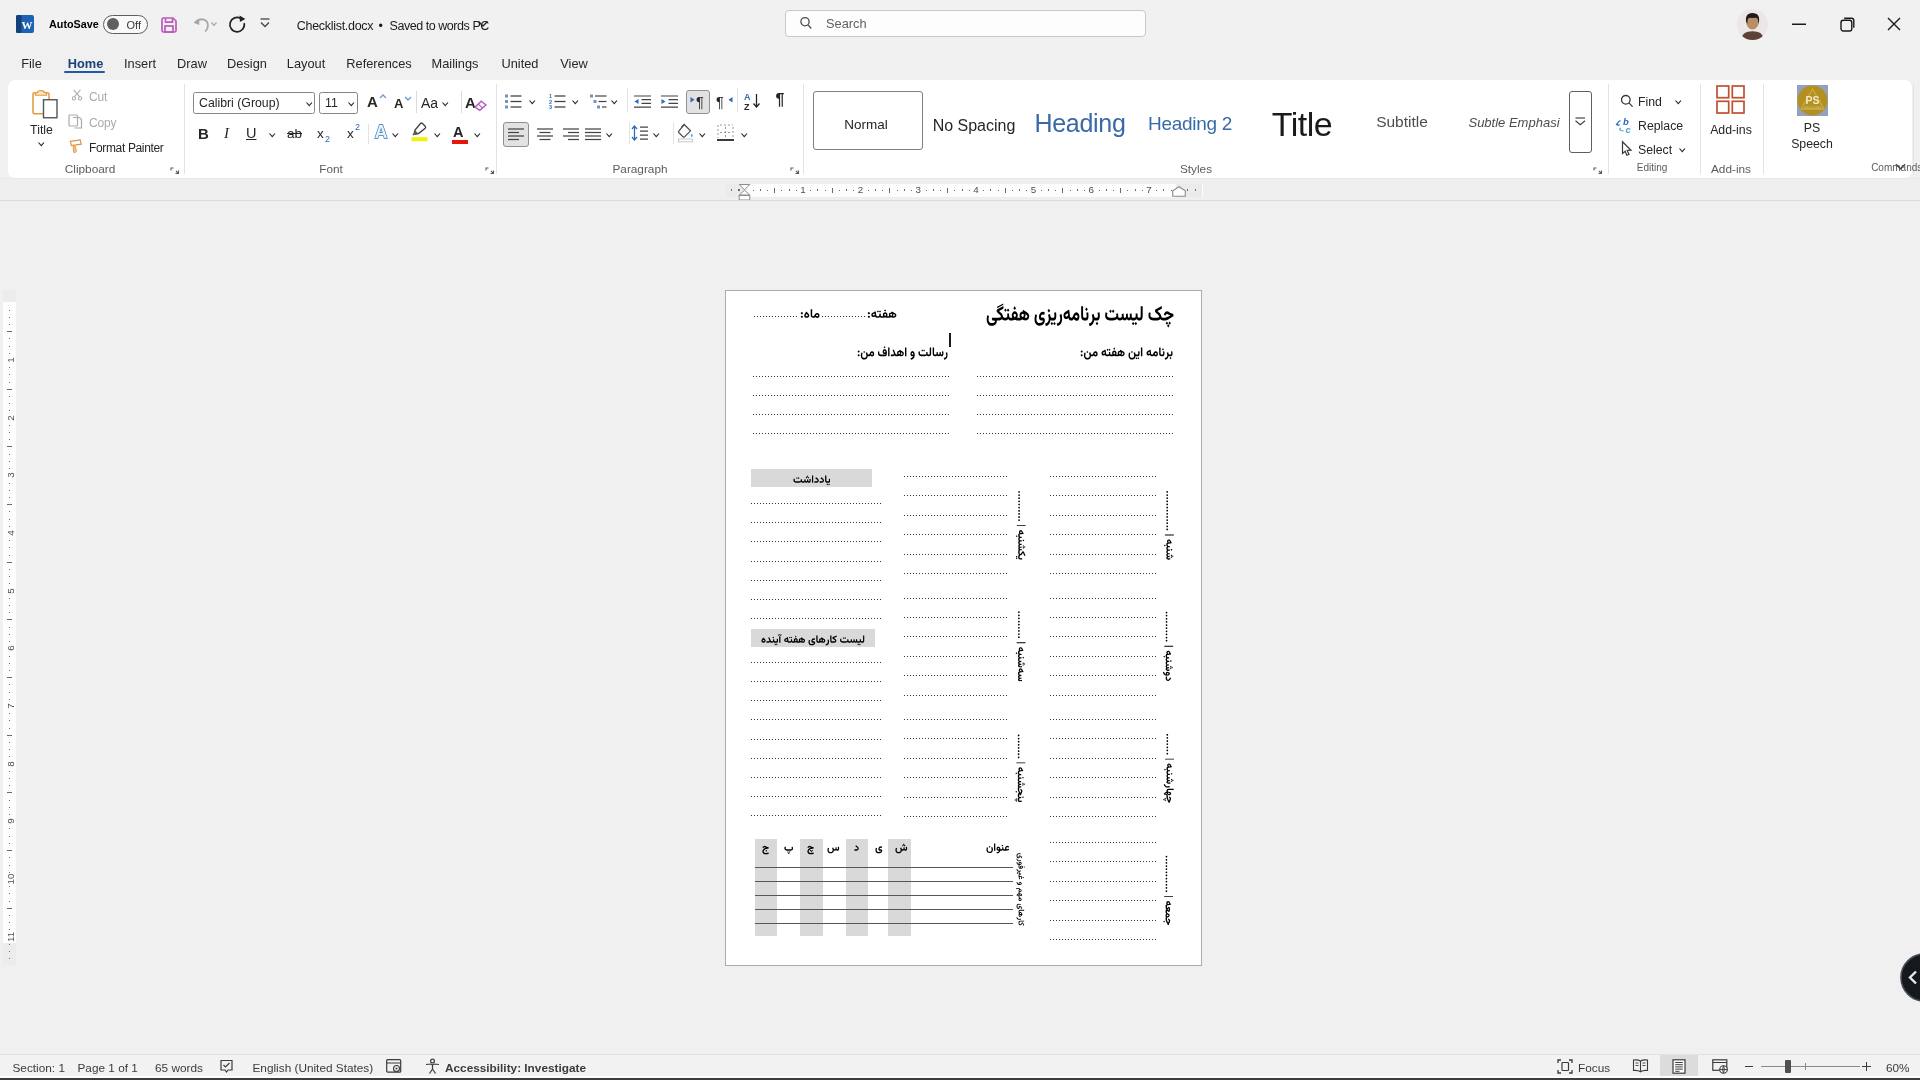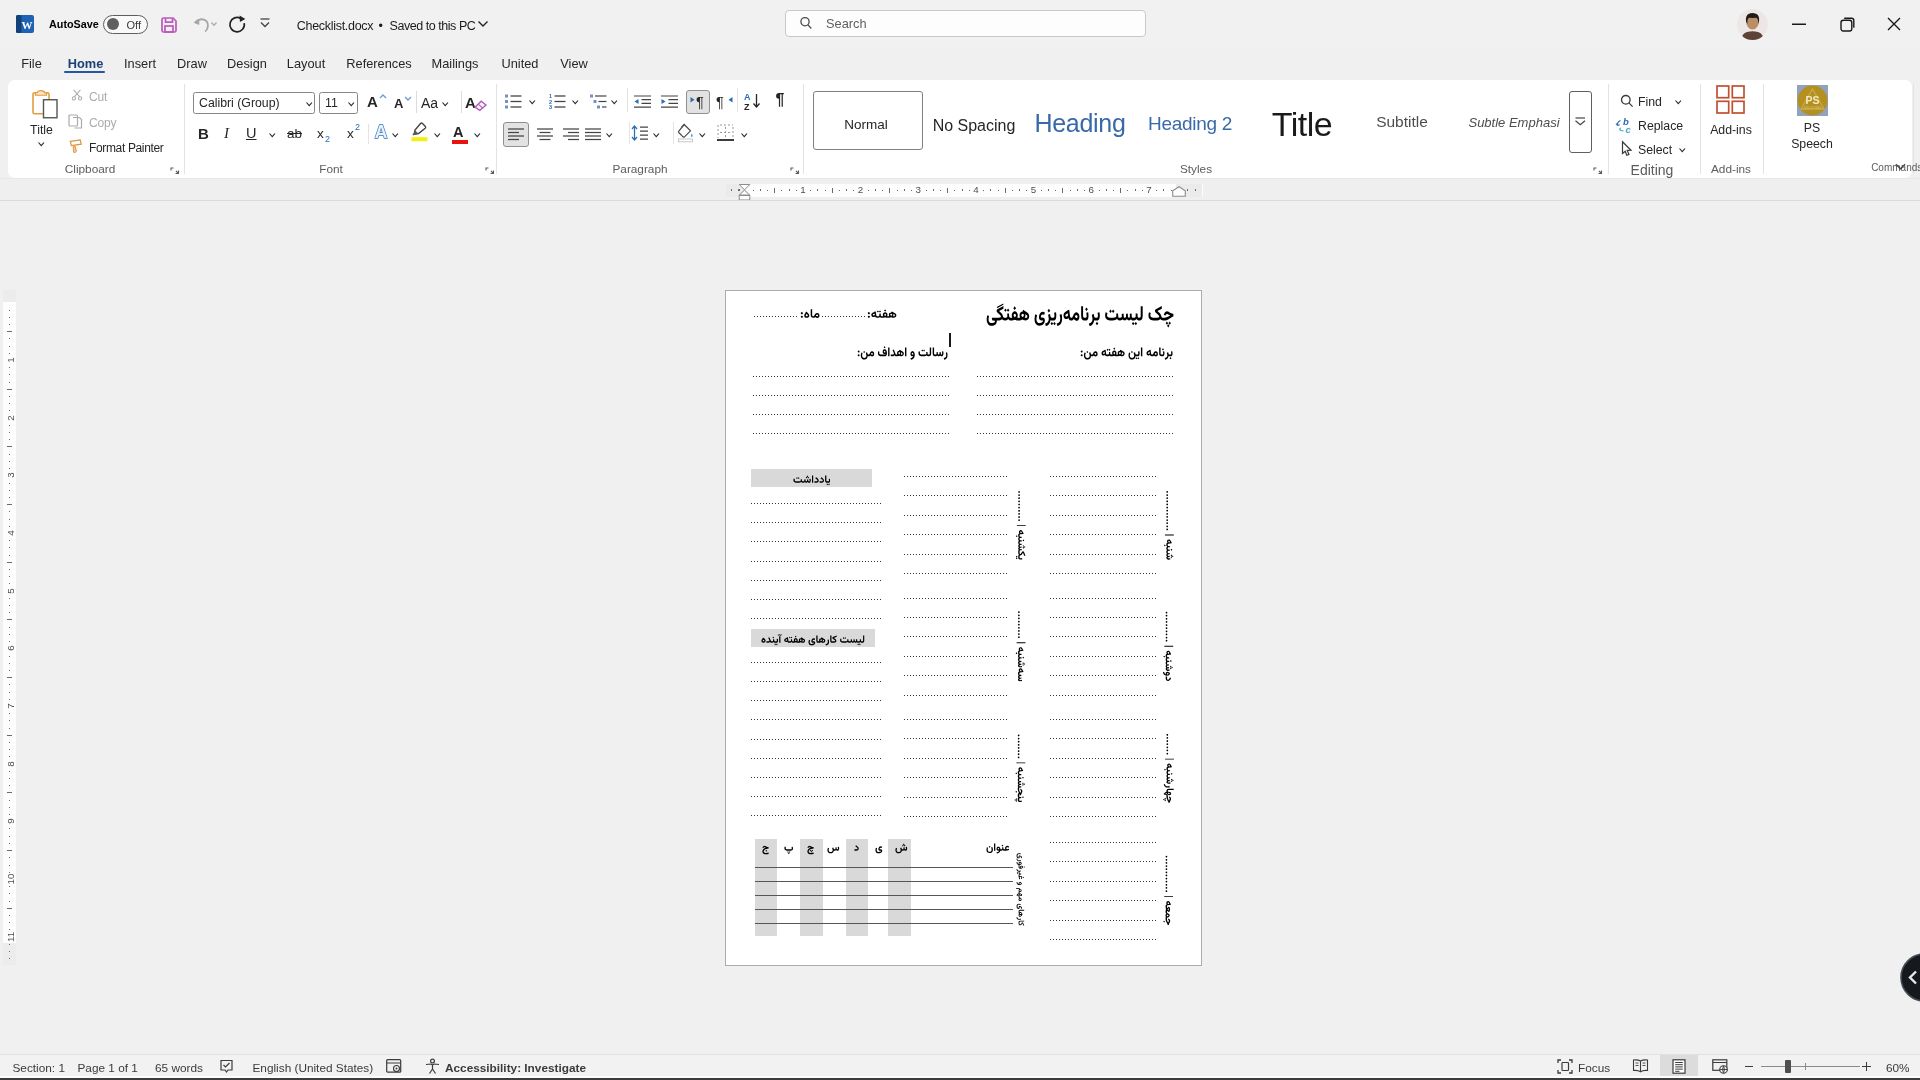--- a/index.html
+++ b/index.html
@@ -36,21 +36,21 @@
     <svg class="ic" style="left:227px;top:15px" width="20" height="20" viewBox="0 0 20 20">
 <path d="M13.8 3.4 A 7.2 7.2 0 1 0 17.2 8.2" fill="none" stroke="#222" stroke-width="1.7"></path>
 <path d="M12.6 0.6 L18.3 3.9 L12.9 6.9 Z" fill="#222"></path>
 </svg>
     <svg class="ic" style="left:259px;top:18px" width="12" height="11" viewBox="0 0 12 11">
 <path d="M1.5 1 L10.5 1" stroke="#444" stroke-width="1.3"></path>
 <path d="M2 4.5 L6 8.5 L10 4.5" fill="none" stroke="#444" stroke-width="1.3"></path>
 </svg>
     <div class="t" style="left:296.8px;top:19px;font-size:12.5px;color:#1b1b1b;font-weight:400;letter-spacing:-0.3px">Checklist.docx</div>
     <div class="t" style="left:378.5px;top:19px;font-size:12.5px;color:#1b1b1b;font-weight:400;">•</div>
-    <div class="t" style="left:389.5px;top:19px;font-size:12.5px;color:#1b1b1b;font-weight:400;letter-spacing:-0.45px">Saved to this PC</div>
+    <div class="t" style="left:389.5px;top:19px;font-size:12.5px;color:#1b1b1b;font-weight:400;letter-spacing:-0.45px">Saved to words PC</div>
     <svg class="ic" style="left:477px;top:20px" width="12" height="8" viewBox="0 0 12 8">
 <path d="M1.5 1.5 L6 6 L10.5 1.5" fill="none" stroke="#222" stroke-width="1.4"></path>
     </svg>
     <div class="abs" style="left:785px;top:9.5px;width:361px;height:27.5px;background:#fdfdfd;border:1px solid #c8c8c8;border-radius:4px"></div>
     <svg class="ic" style="left:799px;top:16px" width="14" height="14" viewBox="0 0 14 14">
 <circle cx="6" cy="5.7" r="4.1" fill="none" stroke="#4a4a4a" stroke-width="1.3"></circle>
 <path d="M8.9 8.9 L12.3 12.5" stroke="#4a4a4a" stroke-width="1.3"></path>
     </svg>
     <div class="t" style="left:826px;top:16px;font-size:12.8px;color:#5f5f5f;font-weight:400;">Search</div>
     <svg class="ic" style="left:1737px;top:9px" width="31" height="31" viewBox="0 0 31 31">
@@ -336,21 +336,21 @@
 <path d="M5 11 Q2.5 12 5 13.5 L7.5 13.8" fill="none" stroke="#4fa3c4" stroke-width="1.2"></path>
     </svg>
     <div class="t" style="left:1638px;top:119px;font-size:12.3px;color:#262626;font-weight:400;">Replace</div>
     <svg class="ic" style="left:1621px;top:141px" width="12" height="15" viewBox="0 0 12 15">
 <path d="M1.5 0.8 L10 9.2 L6.2 9.4 L8 13.5 L5.8 14.3 L4.2 10.2 L1.5 12.5 Z" fill="#fff" stroke="#3a3a3a" stroke-width="1.2"></path>
     </svg>
     <div class="t" style="left:1638px;top:142.5px;font-size:12.3px;color:#262626;font-weight:400;">Select</div>
     <svg class="ic" style="left:1679px;top:148px" width="6.5" height="4.6">
       <path d="M0.5 0.5 L3.25 3.6 L6.0 0.5" fill="none" stroke="#262626" stroke-width="1.1"></path>
     </svg>
-    <div class="t" style="left:1652px;top:161.5px;transform:translateX(-50%);font-size:14px;color:#5c5c5c;font-weight:400;">Editing</div>
+    <div class="t" style="left:1652px;top:161.5px;transform:translateX(-50%);font-size:10px;color:#5c5c5c;font-weight:400;">Editing</div>
     <svg class="ic" style="left:1716px;top:85px" width="29" height="29" viewBox="0 0 29 29">
 <rect x="1" y="1" width="11.7" height="11.7" fill="none" stroke="#c0502f" stroke-width="1.7"></rect>
 <rect x="16.3" y="1" width="11.7" height="11.7" fill="none" stroke="#c0502f" stroke-width="1.7"></rect>
 <rect x="1" y="16.3" width="11.7" height="11.7" fill="none" stroke="#c0502f" stroke-width="1.7"></rect>
 <rect x="16.3" y="16.3" width="11.7" height="11.7" fill="none" stroke="#c0502f" stroke-width="1.7"></rect>
 </svg>
     <div class="t" style="left:1731px;top:122.5px;transform:translateX(-50%);font-size:12.3px;color:#262626;font-weight:400;">Add-ins</div>
     <div class="t" style="left:1731px;top:161.5px;transform:translateX(-50%);font-size:11.8px;color:#5c5c5c;font-weight:400;">Add-ins</div>
     <svg class="ic" style="left:1797px;top:85px" width="31" height="31" viewBox="0 0 31 31">
 <rect x="0" y="0" width="31" height="31" fill="#93a1bc"></rect>

